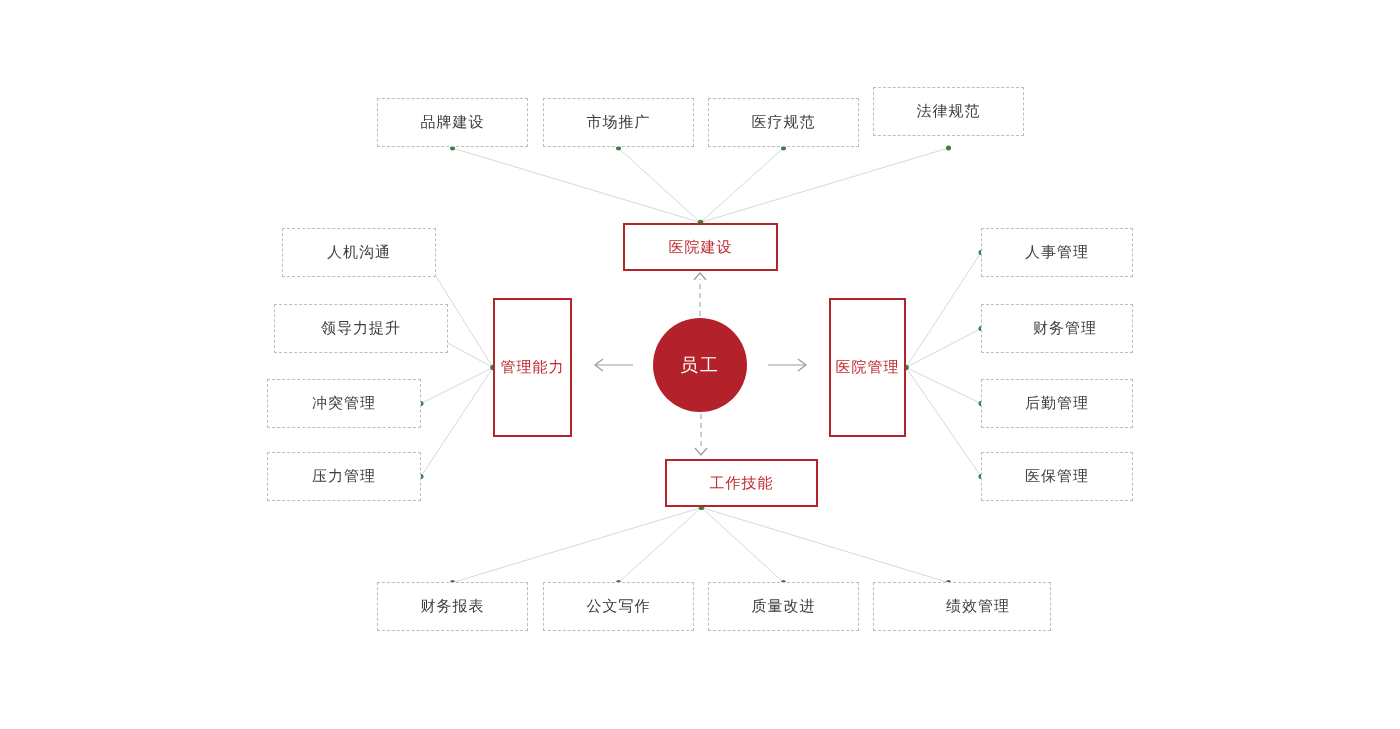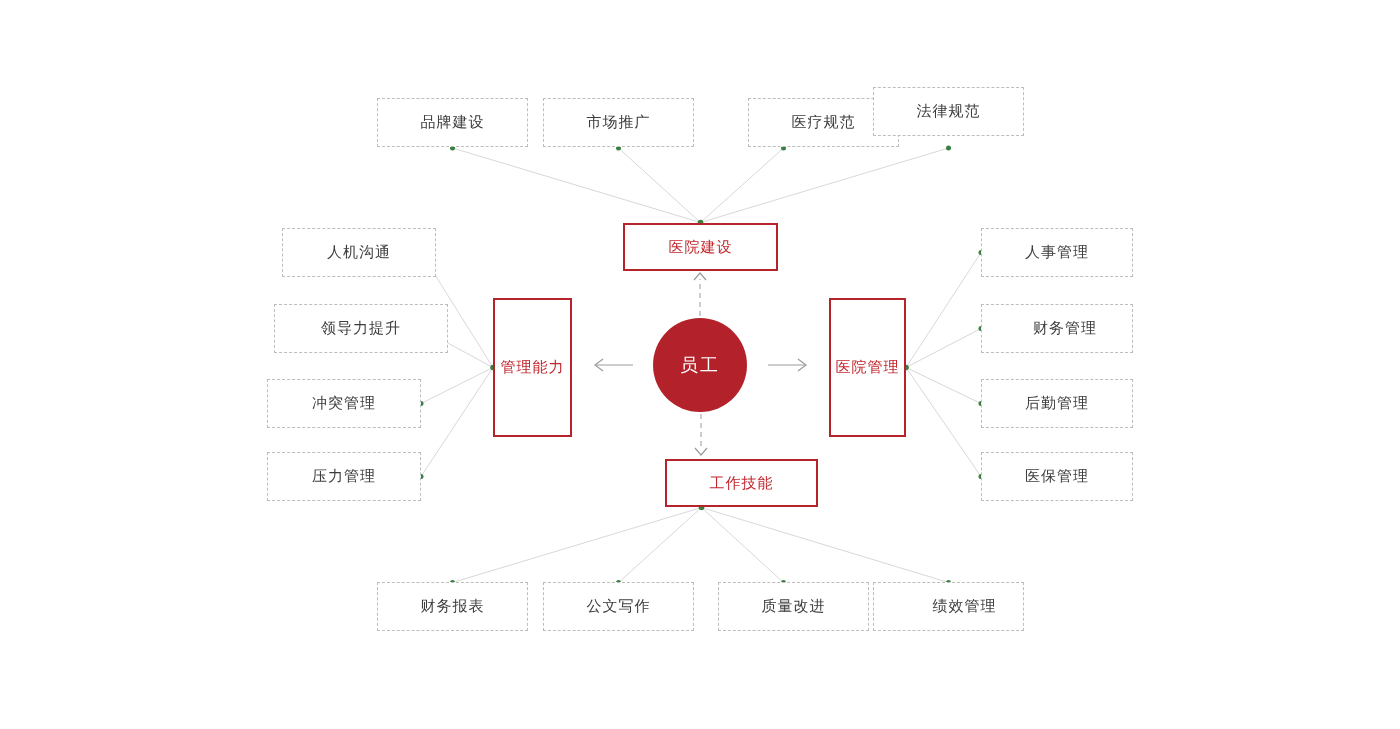--- a/index.html
+++ b/index.html
@@ -116,21 +116,21 @@
       <polyline class="arrow-head" points="798,359 806,365 798,371"></polyline>
     </g>
   </svg>
 
   <div class="leaf" style="left:377px;top:98px;width:151px;height:49px;">
       <span>品牌建设</span>
     </div>
   <div class="leaf" style="left:543px;top:98px;width:151px;height:49px;text-align:center;">
       <span>市场推广</span>
     </div>
-  <div class="leaf" style="left:708px;top:98px;width:151px;height:49px;margin-left:40px;">
+  <div class="leaf" style="left:708px;top:98px;width:151px;height:49px;">
       <span>医疗规范</span>
     </div>
   <div class="leaf" style="left:873px;top:87px;width:151px;height:49px;">
       <span>法律规范</span>
     </div>
 
   <div class="leaf" style="left:282px;top:228px;width:154px;height:49px;text-align:center;">
       <span>人机沟通</span>
     </div>
   <div class="leaf" style="left:267px;top:304px;width:174px;height:49px;margin-left:7px;">
@@ -155,24 +155,24 @@
   <div class="leaf" style="left:981px;top:452px;width:152px;height:49px;">
       <span>医保管理</span>
     </div>
 
   <div class="leaf" style="left:377px;top:582px;width:151px;height:49px;">
       <span>财务报表</span>
     </div>
   <div class="leaf" style="left:543px;top:582px;width:151px;height:49px;">
       <span>公文写作</span>
     </div>
-  <div class="leaf" style="left:708px;top:582px;width:151px;height:49px;margin-left:10px;">
+  <div class="leaf" style="left:708px;top:582px;width:151px;height:49px;">
       <span>质量改进</span>
     </div>
-  <div class="leaf" style="left:873px;top:582px;width:151px;height:49px;padding-left:32px;">
+  <div class="leaf" style="left:873px;top:582px;width:178px;height:49px;padding-left:32px;">
       <span>绩效管理</span>
     </div>
 
   <div class="main-node" style="left:623px;top:223px;width:155px;height:48px;">
       <span>医院建设</span>
     </div>
   <div class="main-node" style="left:493px;top:298px;width:79px;height:139px;">
       <span>管理能力</span>
     </div>
   <div class="main-node" style="left:829px;top:298px;width:77px;height:139px;">

